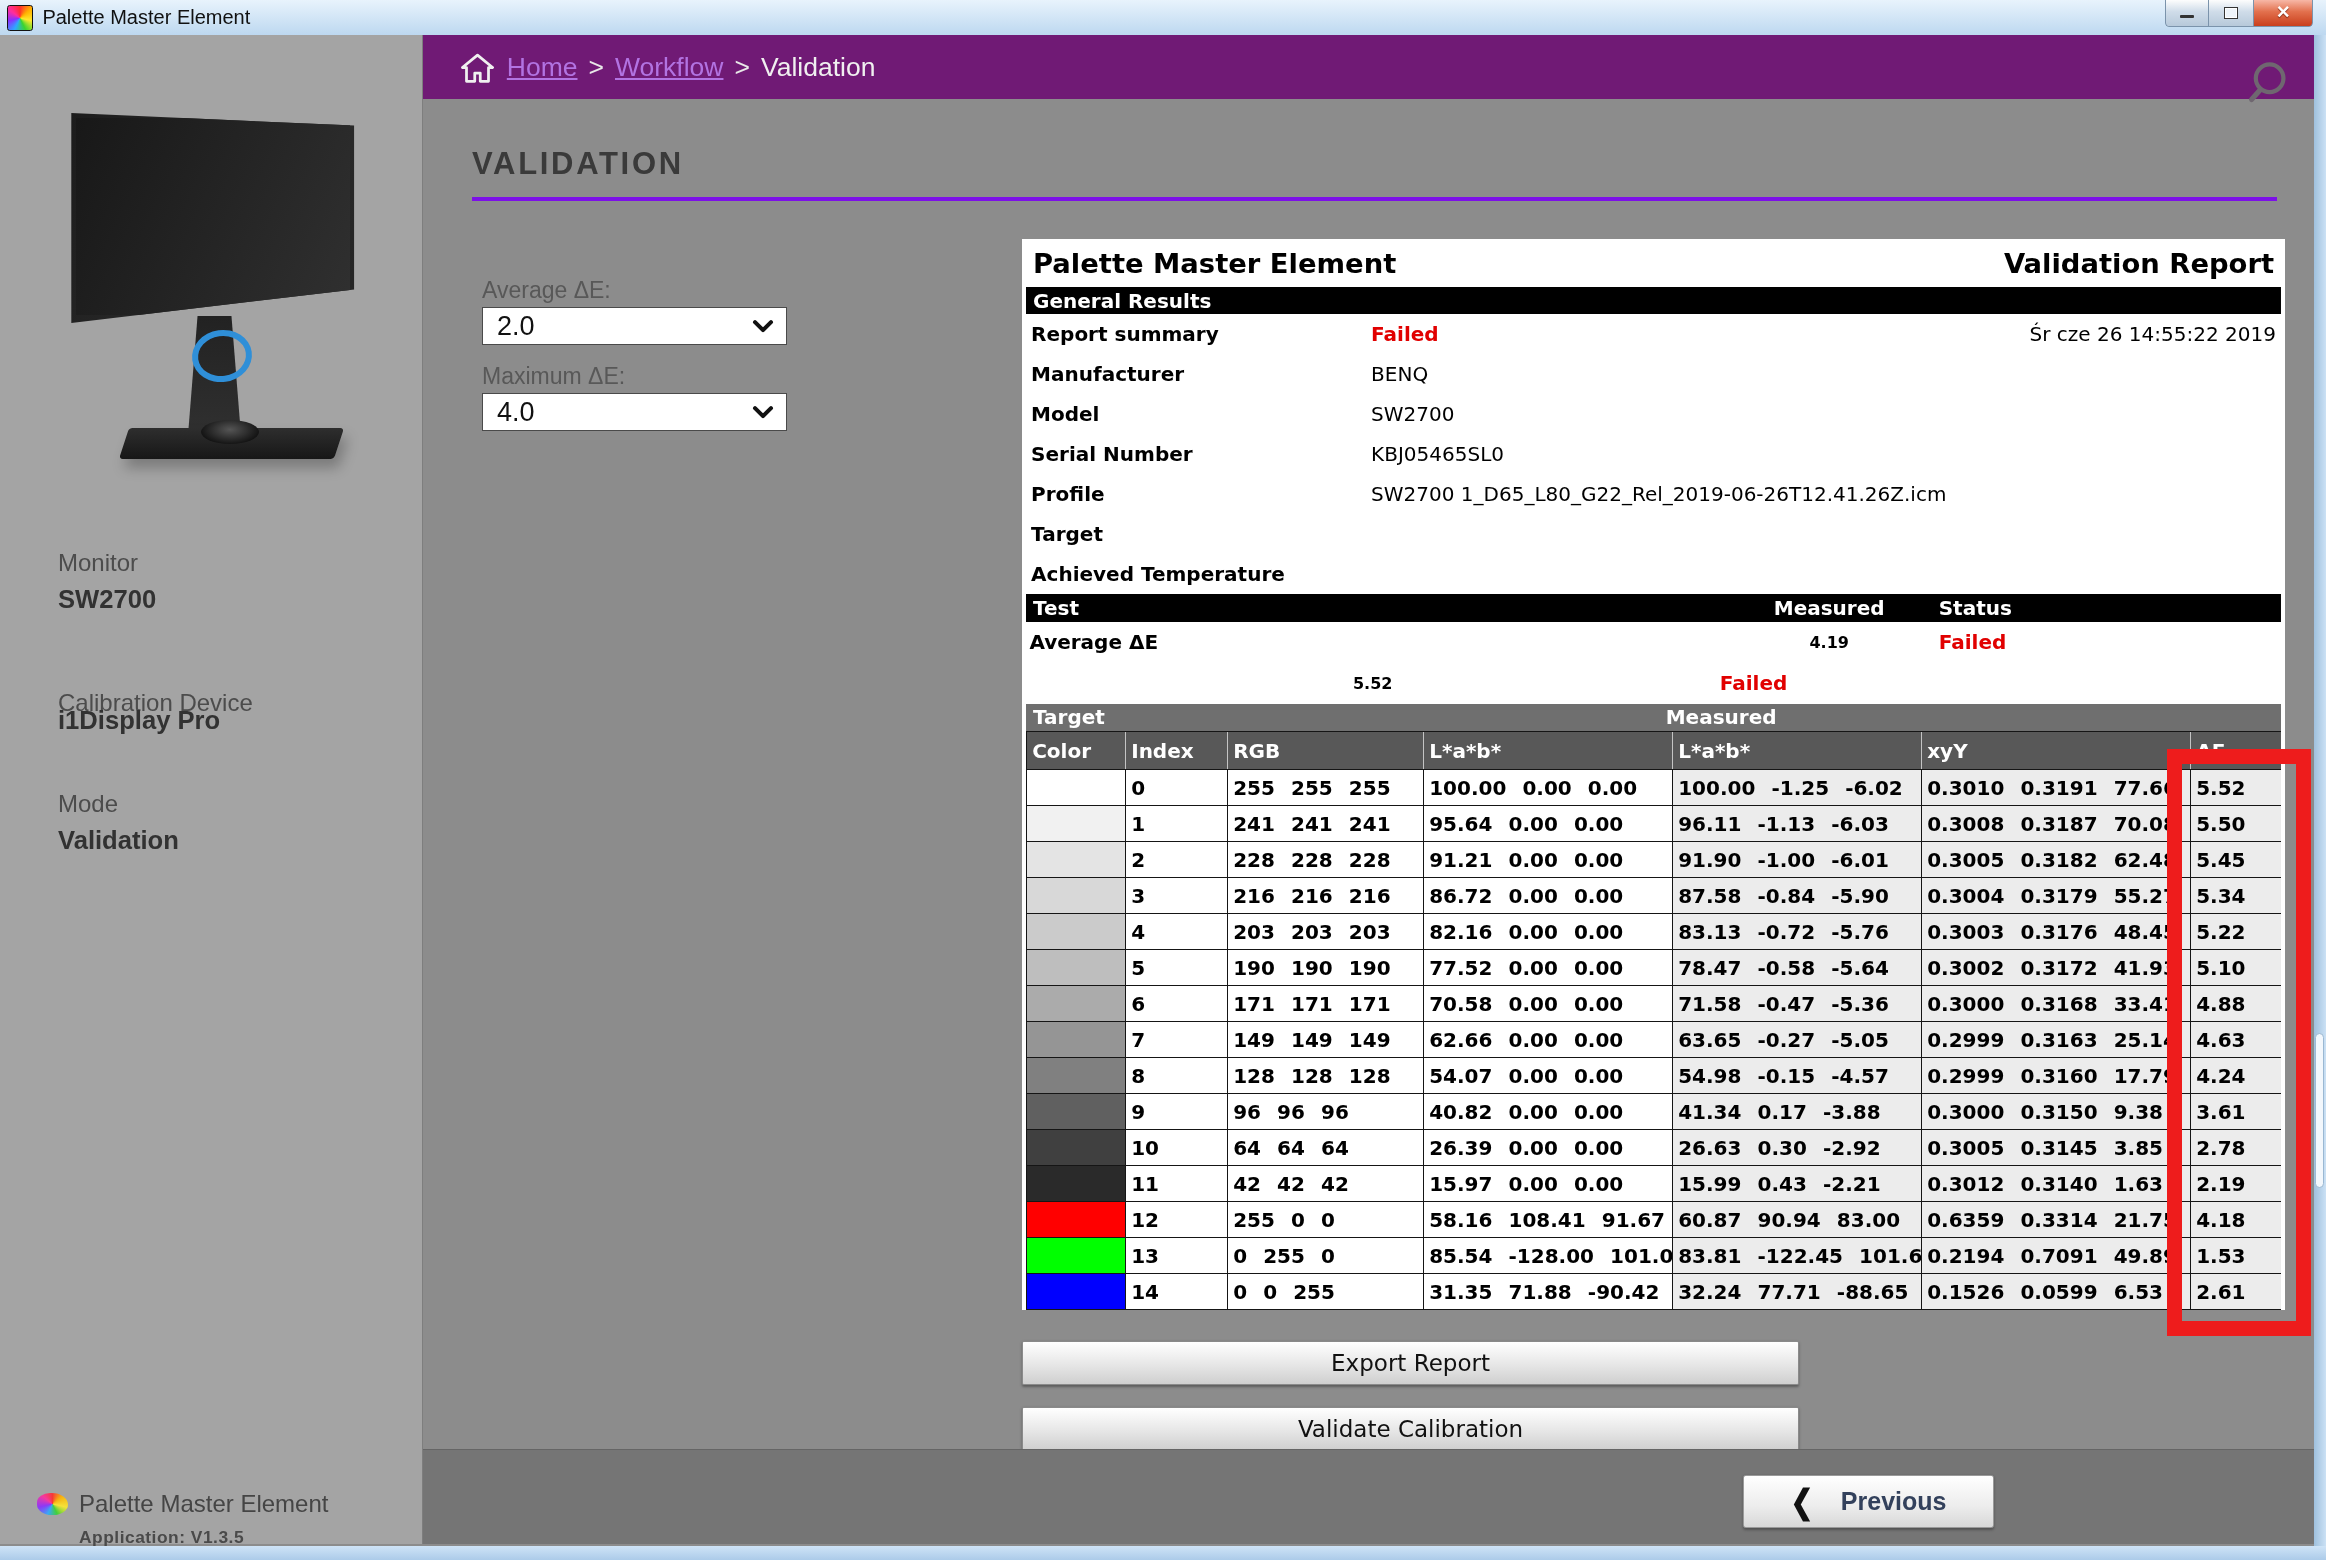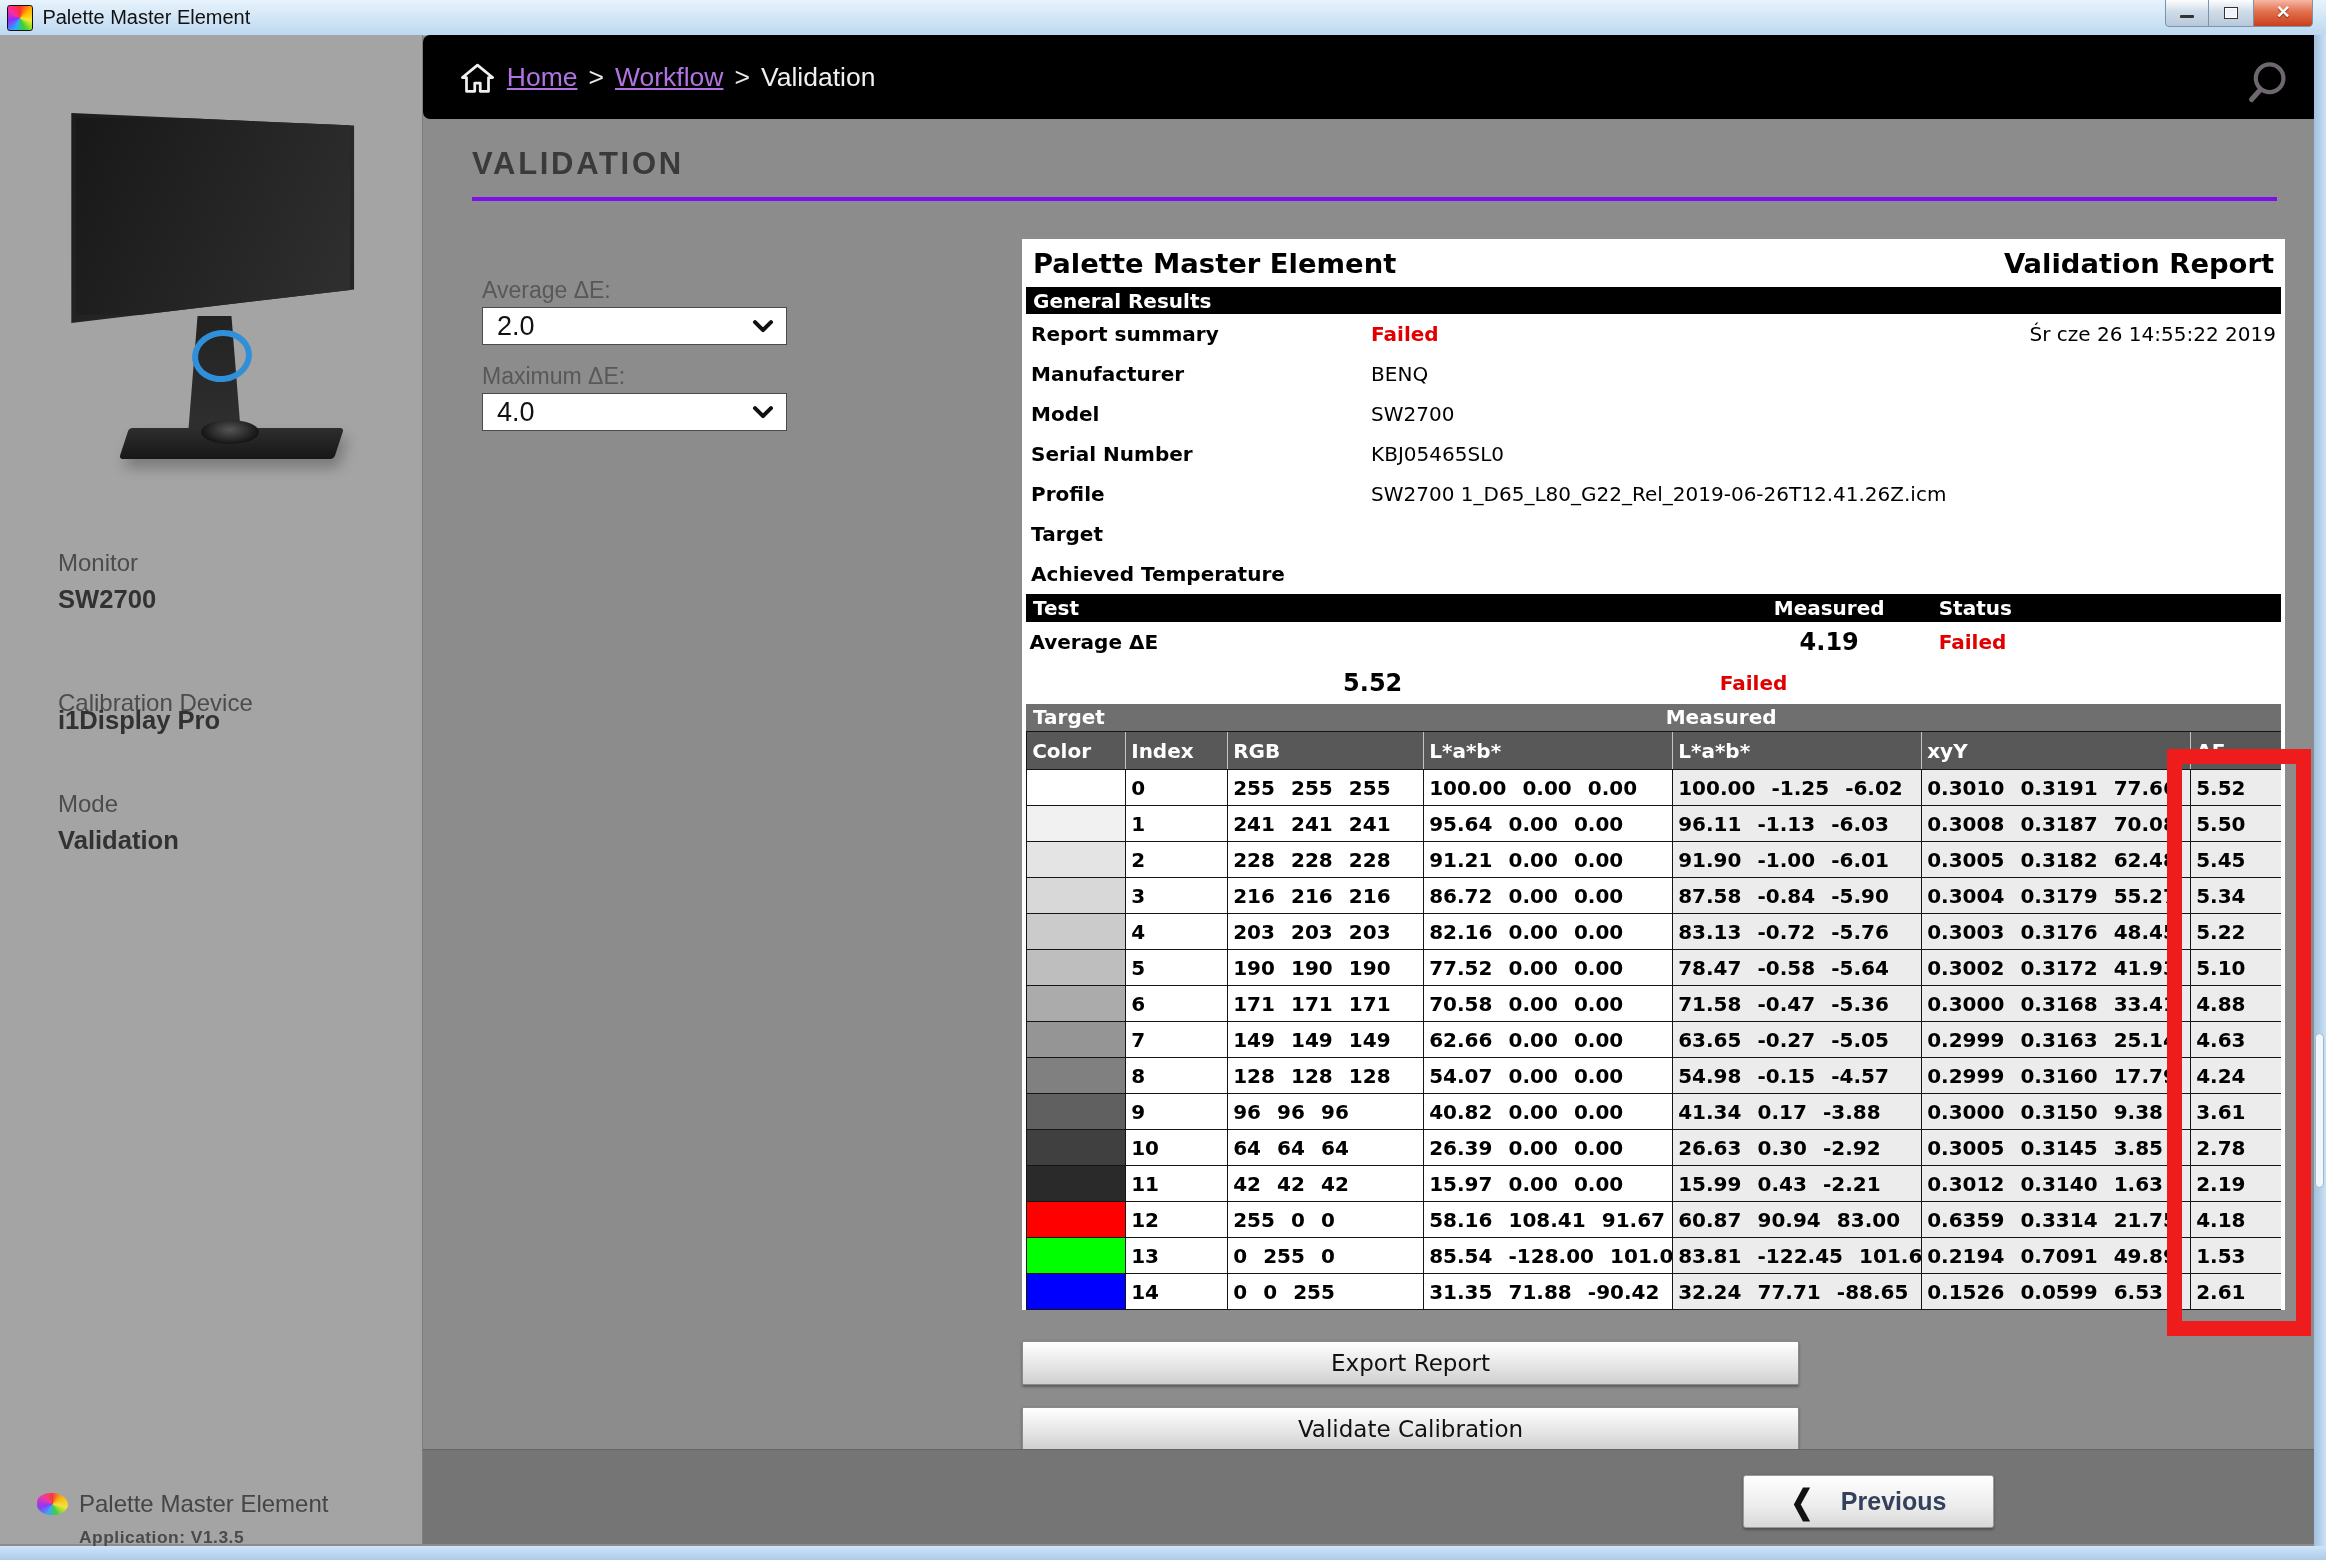--- a/index.html
+++ b/index.html
@@ -35,21 +35,21 @@
   #mhub{position:absolute;left:148px;top:307px;width:58px;height:24px;background:radial-gradient(ellipse at 50% 40%,#555,#111 75%);border-radius:50%;}
   .side-label{position:absolute;left:58px;font-size:24px;color:#4c4c4c;}
   .side-value{position:absolute;left:58px;font-size:25.6px;font-weight:700;color:#323232;}
   #about{position:absolute;left:37px;top:1455px;}
   #about-head{display:flex;align-items:center;gap:11px;}
   #about-logo{width:31px;height:22px;background:conic-gradient(#ff2d2d,#ffb300,#ffe92d,#38d430,#2da9ff,#8a2dff,#ff2d9d,#ff2d2d);border-radius:45% 55% 50% 50%;opacity:.9;}
   #about-title{font-size:24px;color:#454545;}
   .about-ver{margin:9.1px 0 0 42px;font-size:17.4px;font-weight:700;color:#4a4a4a;letter-spacing:0.5px;}
 
   
-  #crumbbar{position:absolute;left:423px;top:35px;width:1903px;height:84px;background:#000000;display:flex;align-items:center;border-radius:7px;}
+  #crumbbar{position:absolute;left:423px;top:35px;width:1903px;height:64px;background:#701a75;display:flex;align-items:center;}
   #home-icon{margin-left:38px;margin-right:12.8px;}
   .crumb{font-size:26.5px;}
   .crumb.link{color:#b273e2;text-decoration:underline;cursor:pointer;}
   .crumb.sep{color:#e8e8e8;margin:0 11px;}
   .crumb.current{color:#f0f0f0;}
   #search-icon{position:absolute;right:33px;top:22px;cursor:pointer;}
 
   
   #page-title{position:absolute;left:472px;top:146px;font-size:31px;font-weight:700;letter-spacing:2.7px;color:#3a3a3a;}
   #title-rule{position:absolute;left:472px;top:197px;width:1805px;height:3.7px;background:#7c10e8;}
@@ -68,21 +68,21 @@
   .info-label{font-size:20px;font-weight:700;color:#000;}
   .info-value{font-size:20px;color:#000;}
   .info-right{font-size:20px;font-weight:400;color:#000;}
   .tgrid3{display:grid;grid-template-columns:694px 219px 1fr;align-items:center;}
   #test-band{margin:0 3.7px;height:27.4px;background:#000;color:#fff;}
   #test-band span{font-size:20px;font-weight:700;}
   #test-band .b-test{padding-left:7.3px;}
   #test-band .b-meas{text-align:center;}
   .test-row{height:41px;padding:0 5.5px 0 3.7px;}
   .t-label{font-size:20px;font-weight:700;color:#000;padding-left:3.7px;}
-  .t-meas{font-size:24px;font-weight:700;color:#000;text-align:center;}
+  .t-meas{font-size:16px;font-weight:700;color:#000;text-align:center;}
   .t-status{font-size:20px;font-weight:700;color:#e10000;}
   #group-band{margin:0 3.7px;height:27.4px;background:#6f6f6f;color:#fff;display:grid;grid-template-columns:640px 1fr;align-items:center;}
   #group-band span{font-size:20px;font-weight:700;}
   #group-band .g-target{padding-left:7.3px;}
   #tbl{margin:0 3.7px;border:1.8px solid #151515;}
   .tgrid{display:grid;grid-template-columns:99px 102px 196px 249px 249px 269px 90px;}
   #tbl-head .th{background:#585858;color:#fff;font-size:20px;font-weight:700;padding:6.4px 0 6.4px 5.5px;border-right:1.8px solid #c4c4c4;box-sizing:border-box;}
   #tbl-head .th:last-child{border-right:none;}
   .trow{height:36px;}
   .td{font-size:20px;font-weight:700;color:#000;line-height:36px;padding-left:5.5px;border-right:1.8px solid #151515;border-top:1.8px solid #151515;box-sizing:border-box;overflow:hidden;white-space:nowrap;}

